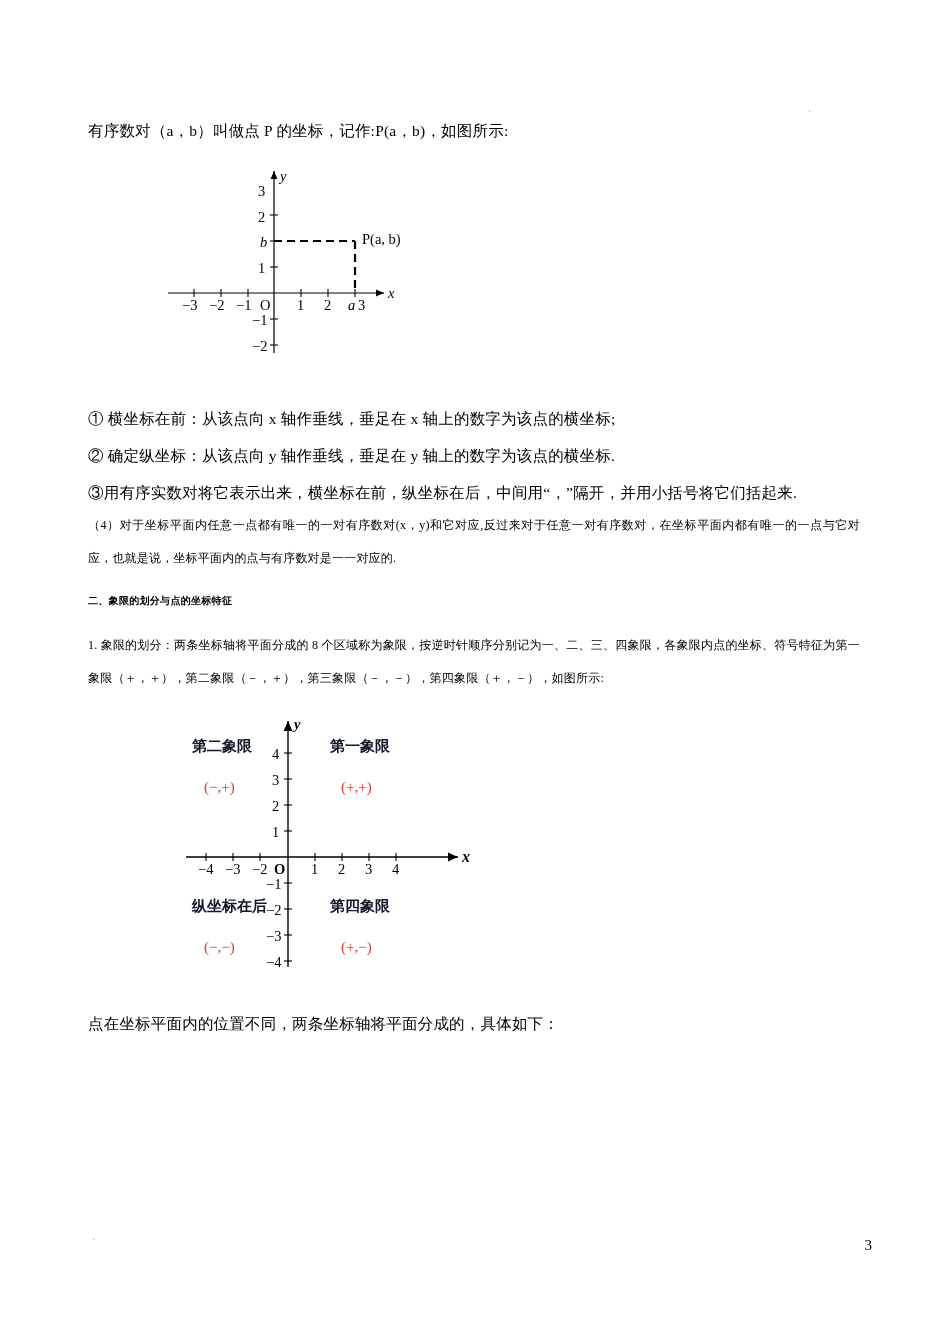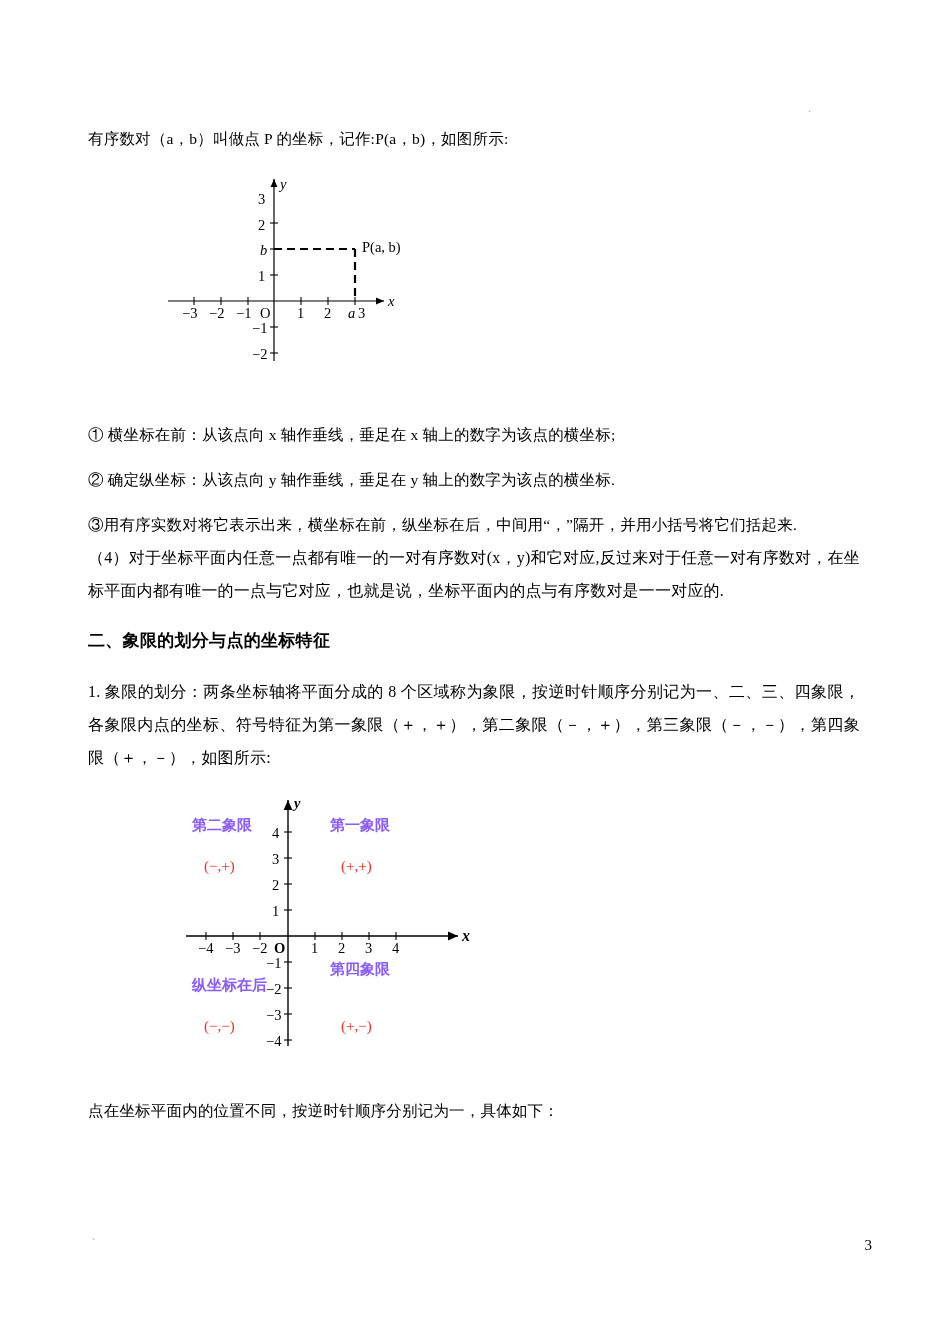--- a/index.html
+++ b/index.html
@@ -21,37 +21,37 @@
     height: 1344px;
     overflow: hidden;
   }
   .content {
     position: absolute;
     left: 88px;
     top: 110px;
     width: 772px;
   }
   p.line {
-    margin: 12px 0 0 0;
+    margin: 4px 0 0 0;
     font-size: 15.5px;
     line-height: 33px;
     letter-spacing: 0.2px;
     white-space: nowrap;
   }
   p.wrap {
     margin: 0;
-    font-size: 16px;
+    font-size: 12px;
     line-height: 33px;
     letter-spacing: 0.2px;
   }
   .heading {
     font-weight: bold;
-    font-size: 17px;
+    font-size: 10px;
     line-height: 34px;
-    font-family: Liberation Sans, sans-serif;
+    font-family: Liberation Mono, monospace;
     letter-spacing: 0.3px;
   }
   .blocktext {
     text-align: justify;
   }
 
   
   .fig1 {
     position: relative;
     width: 360px;
@@ -70,21 +70,21 @@
     position: absolute;
     font-size: 14.5px;
     line-height: 1;
     white-space: nowrap;
   }
   .lbl.it { font-style: italic; }
   .q-label {
     position: absolute;
     font-size: 15px;
     font-weight: bold;
-    color: #8b5cf6;
+    color: #0f172a;
     white-space: nowrap;
     font-family: "DejaVu Sans", sans-serif;
   }
   .s-label {
     position: absolute;
     font-size: 15px;
     color: #e8342a;
     white-space: nowrap;
     font-family: "Liberation Serif", serif;
   }
@@ -222,25 +222,25 @@
 
       <span class="q-label" style="left:14px; top:36px;">第二象限</span>
       <span class="s-label" style="left:26px; top:78px;">(−,+)</span>
 
       <span class="q-label" style="left:152px; top:36px;">第一象限</span>
       <span class="s-label" style="left:163px; top:78px;">(+,+)</span>
 
       <span class="q-label" style="left:14px; top:196px;">纵坐标在后</span>
       <span class="s-label" style="left:26px; top:238px;">(−,−)</span>
 
-      <span class="q-label" style="left:152px; top:180px;">第四象限</span>
+      <span class="q-label" style="left:152px; top:196px;">第四象限</span>
       <span class="s-label" style="left:163px; top:238px;">(+,−)</span>
     </div>
 
     <div style="height:22px"></div>
 
-    <p class="line">点在坐标平面内的位置不同，按逆时针顺序分别记为一，具体如下：</p>
+    <p class="line">点在坐标平面内的位置不同，两条坐标轴将平面分成的，具体如下：</p>
 
   </div>
 
   <span class="dotmark" style="left:92px; top:1228px;">.</span>
   <span class="pagenum">3</span>
 </div>
 
 </body></html>

